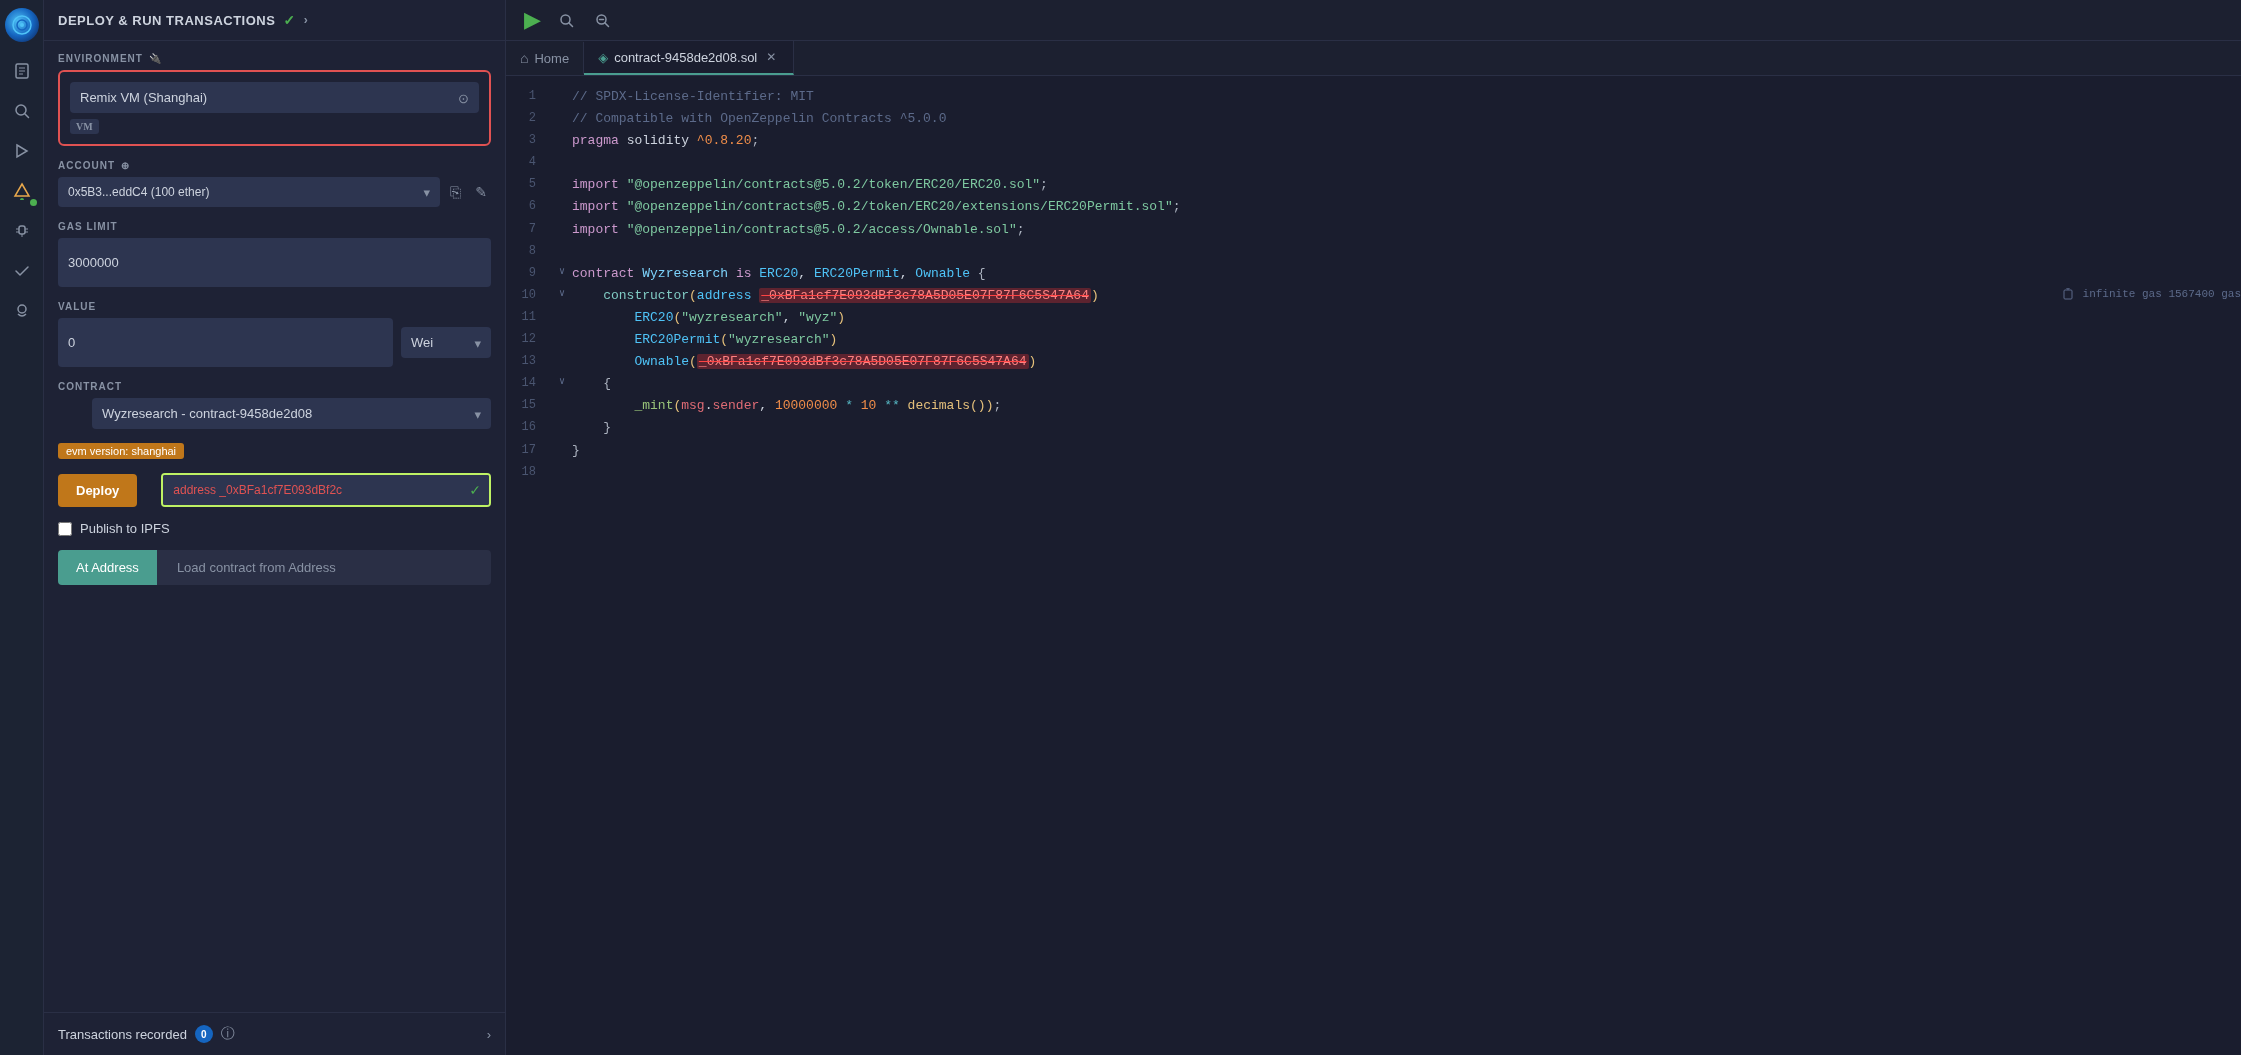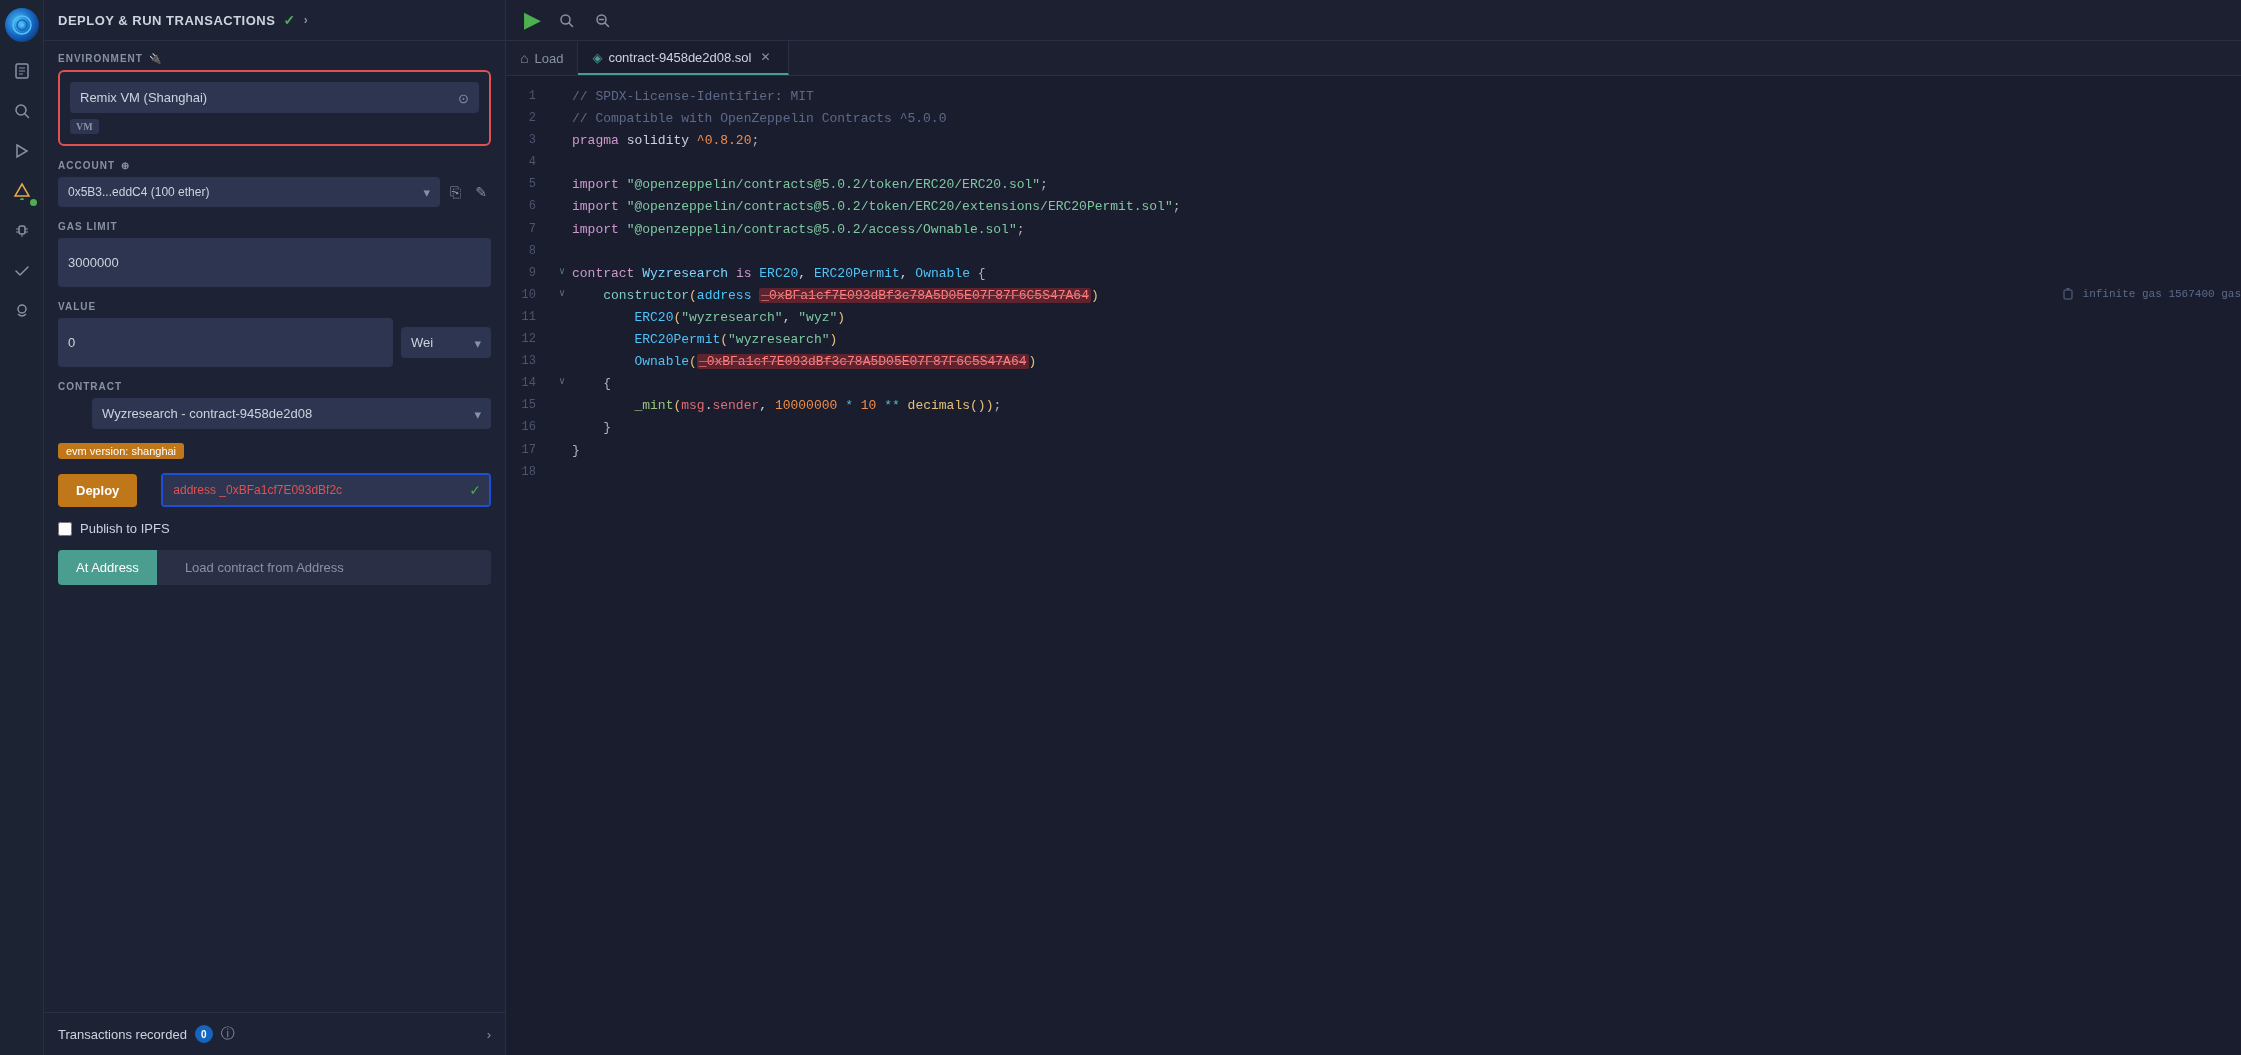--- a/index.html
+++ b/index.html
@@ -269,21 +269,21 @@
       padding: 9px 18px;
       font-size: 13px;
       font-weight: 600;
       cursor: pointer;
       flex-shrink: 0;
     }
 
     .address-input-wrap {
       flex: 1;
       position: relative;
-      border: 2px solid #1d4ed8;
+      border: 2px solid #bef264;
       border-radius: 4px;
     }
     .address-input-wrap input {
       width: 100%;
       background: #2d3550;
       border: none;
       border-radius: 2px;
       color: #e05252;
       font-size: 12px;
       padding: 8px 30px 8px 10px;
@@ -324,21 +324,21 @@
       border: none;
       padding: 10px 18px;
       font-size: 13px;
       font-weight: 500;
       cursor: pointer;
       white-space: nowrap;
     }
     .load-contract-label {
       background: #2a2f45;
       color: #8892a4;
-      padding: 10px 28px;
+      padding: 10px 20px;
       font-size: 13px;
       flex: 1;
     }
 
     
     .transactions-row {
       display: flex;
       align-items: center;
       gap: 8px;
       padding: 12px 14px;
@@ -715,21 +715,21 @@
         <circle cx="6.5" cy="6.5" r="4.5" stroke="#8892a4" stroke-width="1.5"></circle>
         <line x1="4.5" y1="6.5" x2="8.5" y2="6.5" stroke="#8892a4" stroke-width="1.5" stroke-linecap="round"></line>
         <line x1="10" y1="10" x2="13.5" y2="13.5" stroke="#8892a4" stroke-width="1.5" stroke-linecap="round"></line>
       </svg>
     </button>
   </div>
 
   <div class="tab-bar">
     <div class="tab">
       <span style="font-size:14px;">⌂</span>
-      <span>Load</span>
+      <span>Home</span>
     </div>
     <div class="tab active">
       <span style="color:#4a9d8f;">◈</span>
       <span>contract-9458de2d08.sol</span>
       <span class="tab-close">✕</span>
     </div>
   </div>
 
   <div class="code-editor">
 

